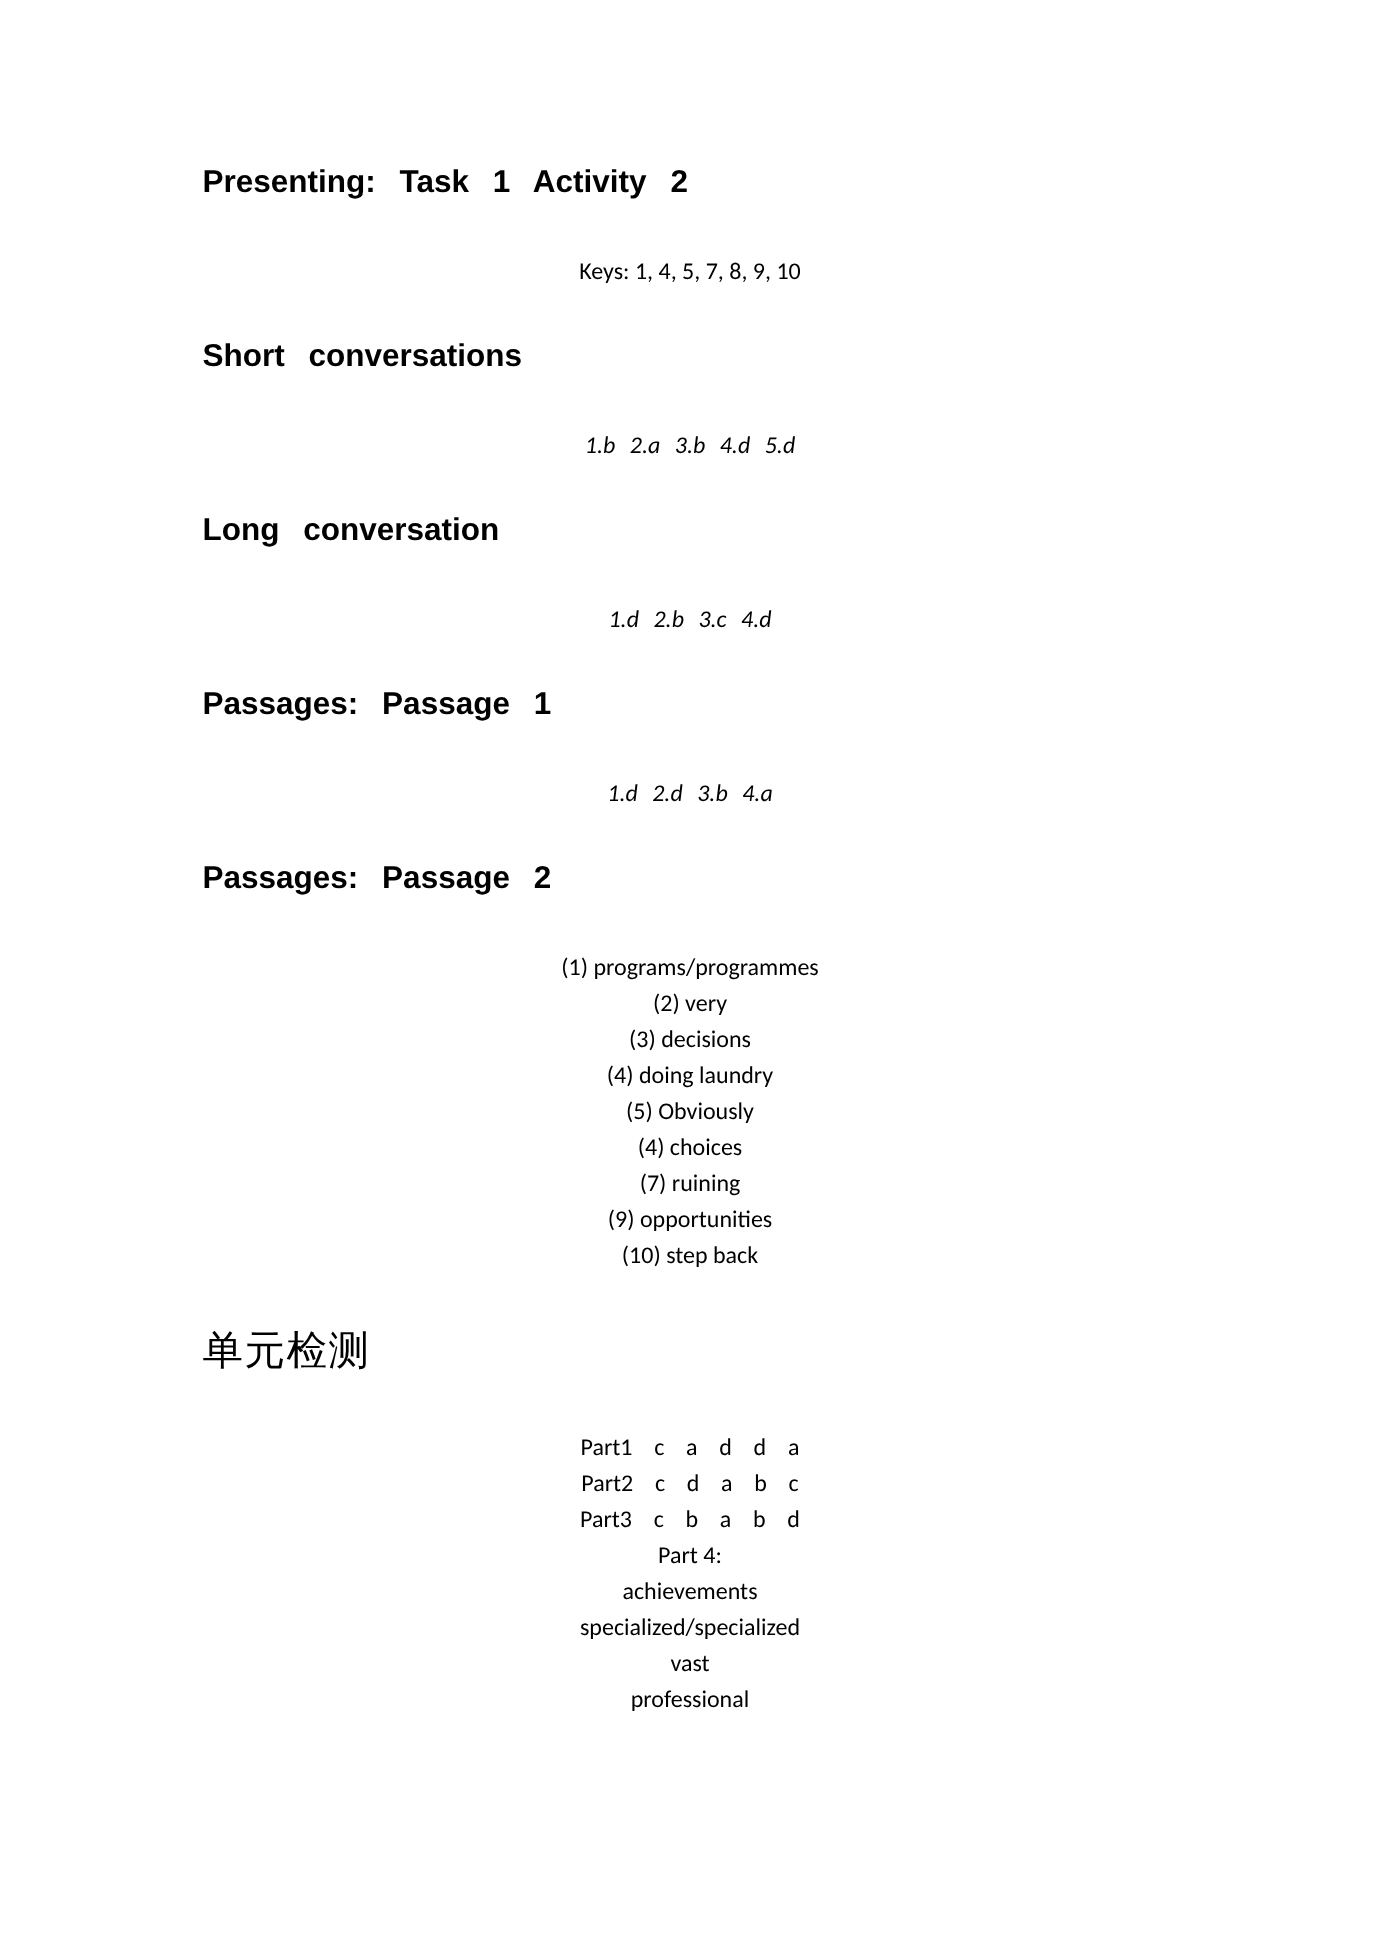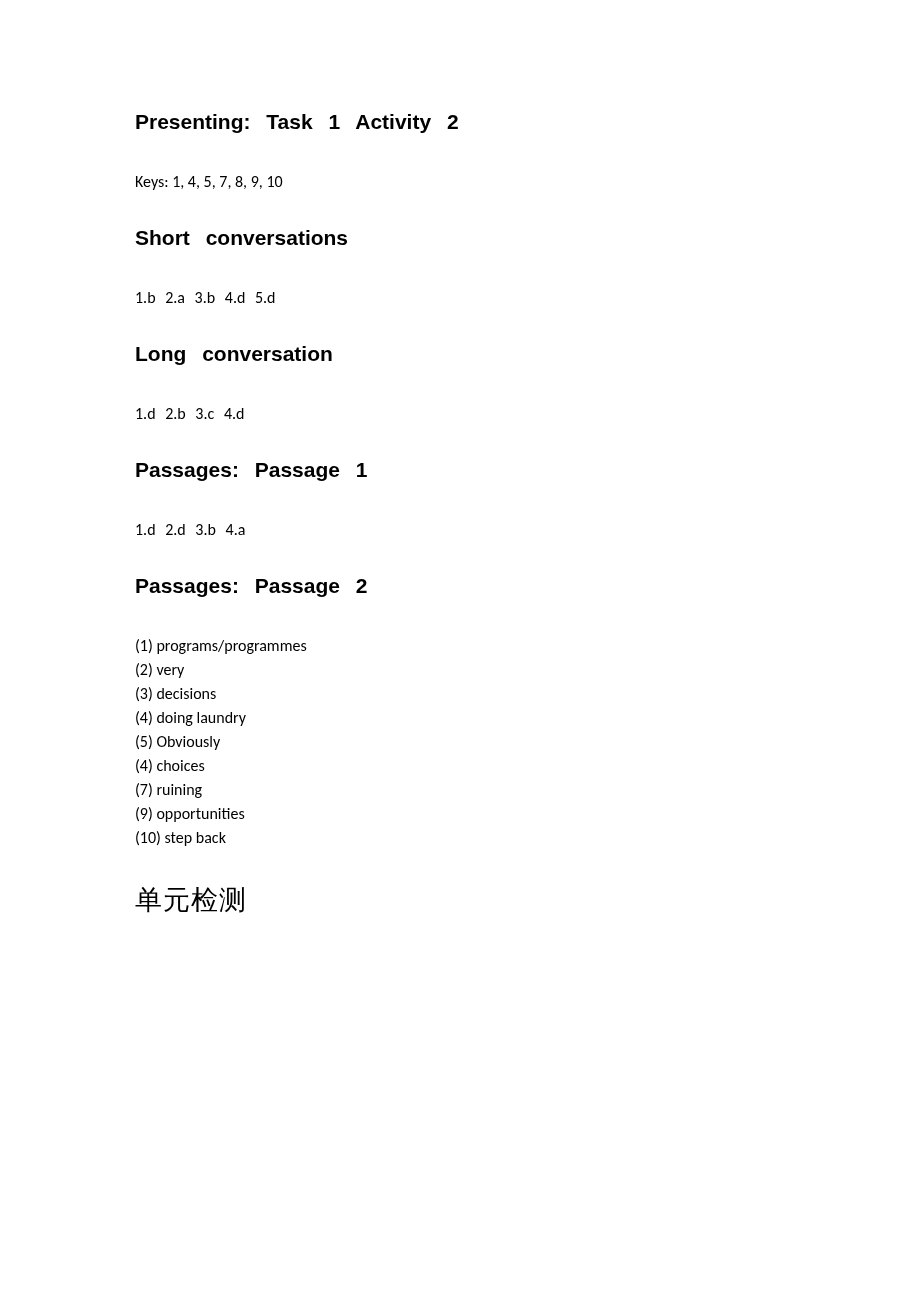--- a/index.html
+++ b/index.html
@@ -22,28 +22,30 @@
   }
   h2.cjk {
     font-family: "SimSun", "宋体", serif;
     font-weight: normal;
     font-size: 27px;
     word-spacing: normal;
     letter-spacing: 1px;
   }
   .block {
     margin-bottom: 32px;
+    text-align: center;
   }
   .line {
     font-size: 16px;
     line-height: 24px;
     color: #000;
   }
   .spaced-answers {
     word-spacing: 6px;
+    font-style: italic;
   }
 </style>
 </head>
 <body>
 
 <div class="page">
 
   <h2>Presenting: Task 1 Activity 2</h2>
   <div class="block">
     <div class="line">Keys: 1, 4, 5, 7, 8, 9, 10</div>
@@ -71,14 +73,24 @@
     <div class="line">(3) decisions</div>
     <div class="line">(4) doing laundry</div>
     <div class="line">(5) Obviously</div>
     <div class="line">(4) choices</div>
     <div class="line">(7) ruining</div>
     <div class="line">(9) opportunities</div>
     <div class="line">(10) step back</div>
   </div>
 
   <h2 class="cjk">单元检测</h2>
+  <div class="block">
+    <div class="line" style="white-space: pre;">Part1    c    a    d    d    a</div>
+    <div class="line" style="white-space: pre;">Part2    c    d    a    b    c</div>
+    <div class="line" style="white-space: pre;">Part3    c    b    a    b    d</div>
+    <div class="line">Part 4:</div>
+    <div class="line">achievements</div>
+    <div class="line">specialized/specialized</div>
+    <div class="line">vast</div>
+    <div class="line">professional</div>
+  </div>
 
 </div>
 
 </body></html>

